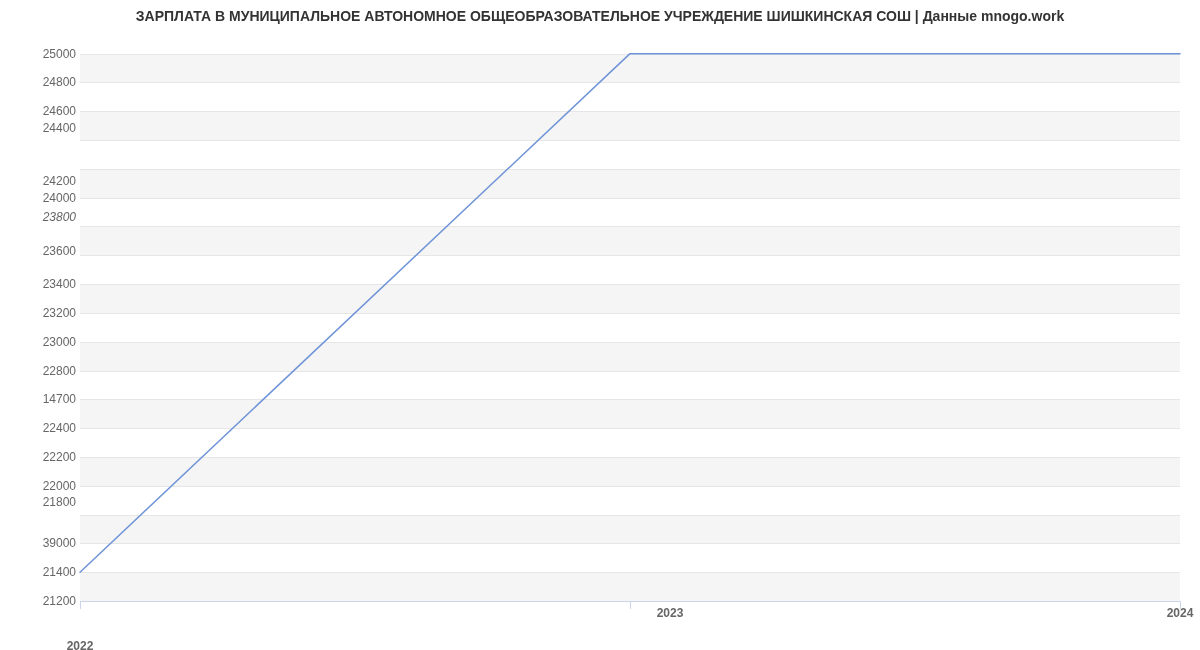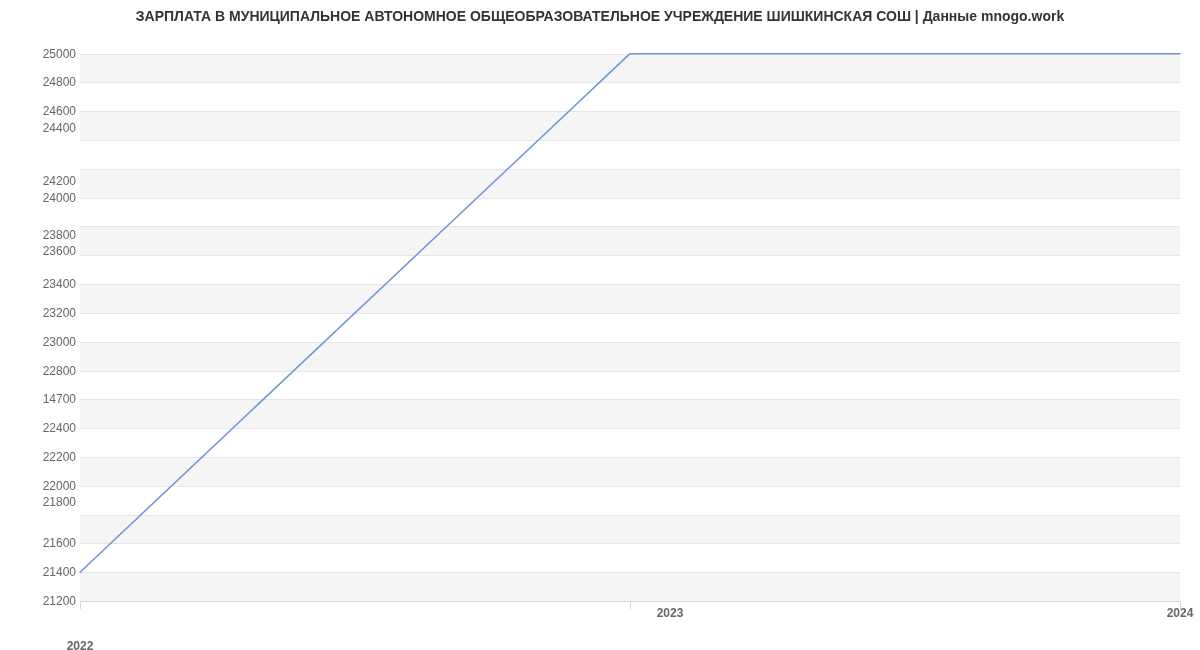--- a/index.html
+++ b/index.html
@@ -134,32 +134,32 @@
       <div class="gridline" style="top: 37.4508px;"></div>
       <div class="gridline" style="top: 8.64249px;"></div>
       <svg class="series" id="series-svg">
       <path id="series-path" class="line-path" d="M0 527.1917098445596 L550 8.64248704663214 L1100 8.64248704663214"></path>
     </svg>
   </div>
 
   <div class="x-axis-line"></div>
 <div class="y-tick" style="top: 601px;">21200</div>
     <div class="y-tick" style="top: 572.192px;">21400</div>
-    <div class="y-tick" style="top: 543.383px;">21600</div>
+    <div class="y-tick" style="top: 543.383px;">39000</div>
     <div class="y-tick" style="top: 502px;">21800</div>
     <div class="y-tick" style="top: 485.767px;">22000</div>
     <div class="y-tick" style="top: 456.959px;">22200</div>
     <div class="y-tick" style="top: 428.15px;">22400</div>
     <div class="y-tick" style="top: 399.342px;">14700</div>
     <div class="y-tick" style="top: 370.534px;">22800</div>
     <div class="y-tick" style="top: 341.725px;">23000</div>
     <div class="y-tick" style="top: 312.917px;">23200</div>
     <div class="y-tick" style="top: 284.109px;">23400</div>
     <div class="y-tick" style="top: 251px;">23600</div>
-    <div class="y-tick" style="top: 235px;">23800</div>
+    <div class="y-tick" style="top: 217px; font-style: italic;">23800</div>
     <div class="y-tick" style="top: 197.684px;">24000</div>
     <div class="y-tick" style="top: 168.876px; margin-top: 12px;">24200</div>
     <div class="y-tick" style="top: 128px;">24400</div>
     <div class="y-tick" style="top: 111.259px;">24600</div>
     <div class="y-tick" style="top: 82.4508px;">24800</div>
     <div class="y-tick" style="top: 53.6425px;">25000</div>
     <div class="x-tick" style="left: 80px; margin-top: 33px;">2022</div>
     <div class="x-tickmark" style="left: 80px;"></div>
     <div class="x-tick" style="left: 630px; margin-left: 40px;">2023</div>
     <div class="x-tickmark" style="left: 630px;"></div>

